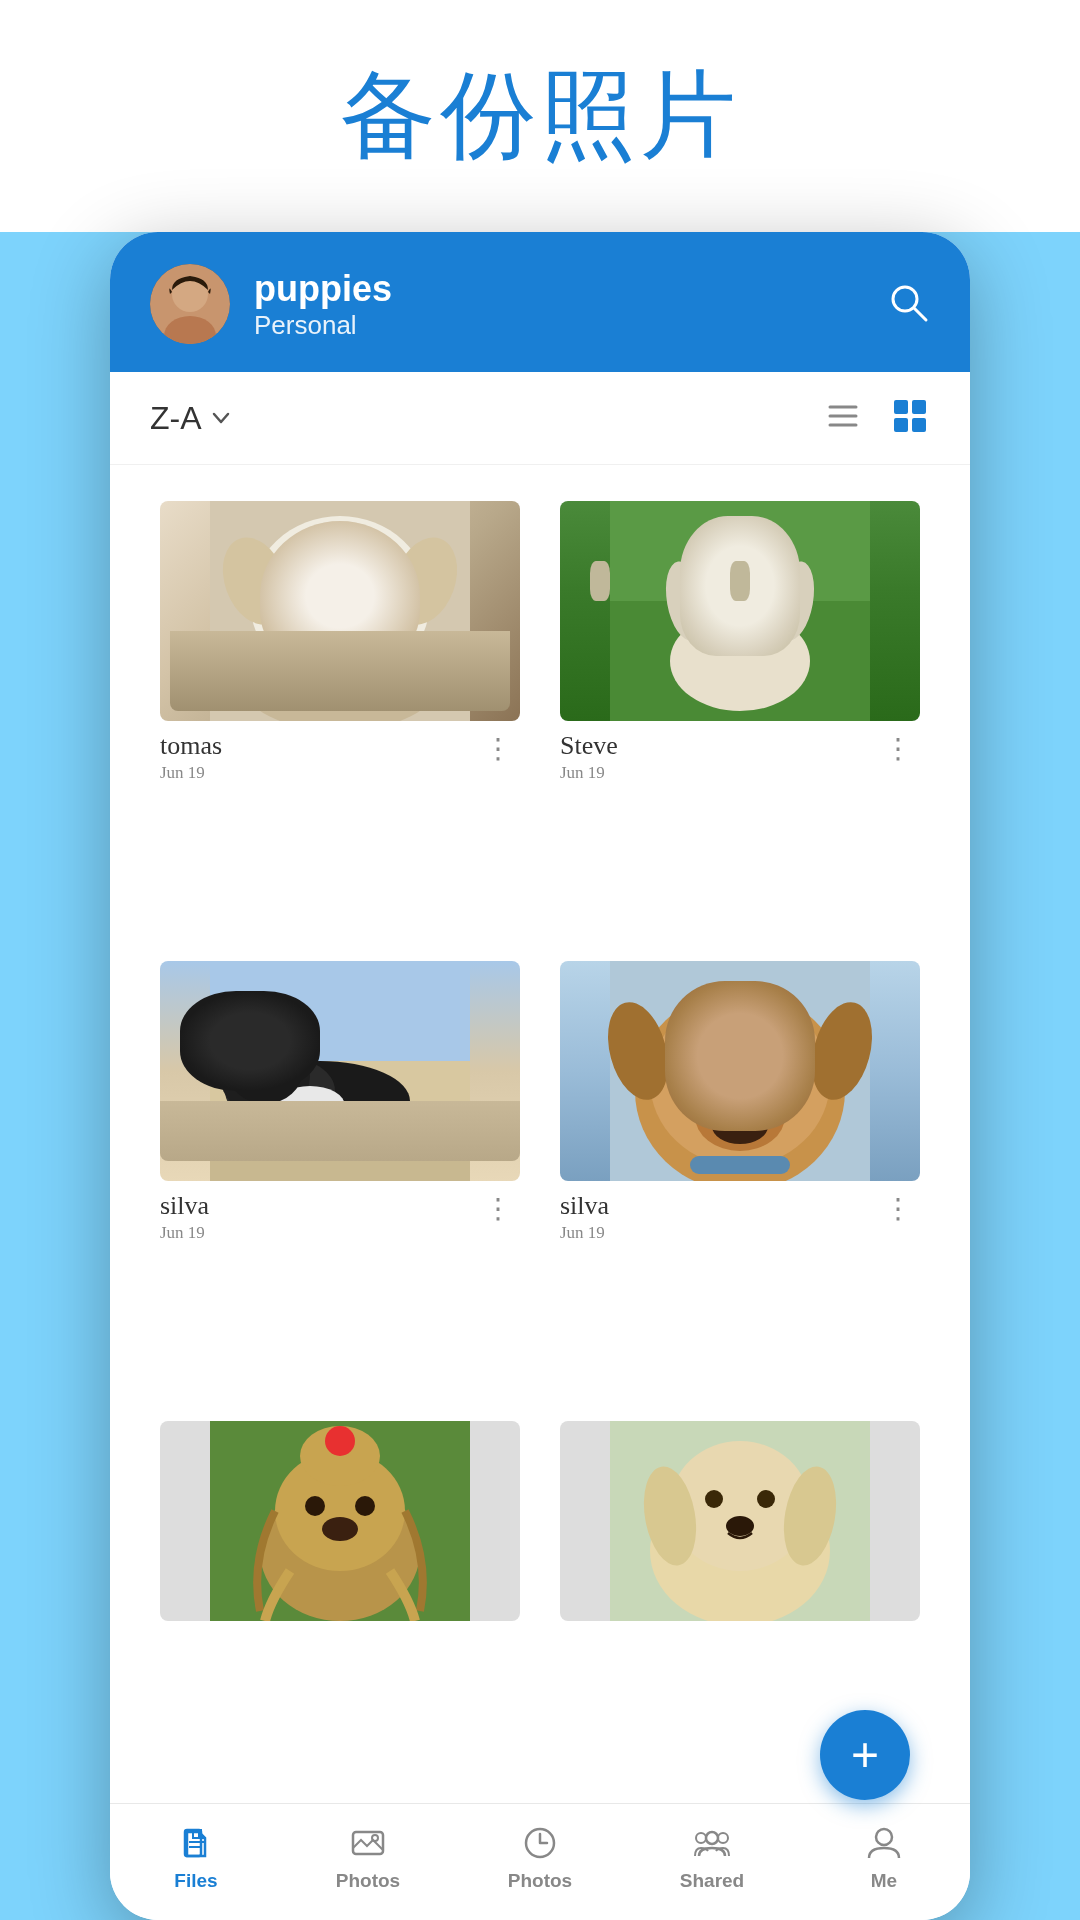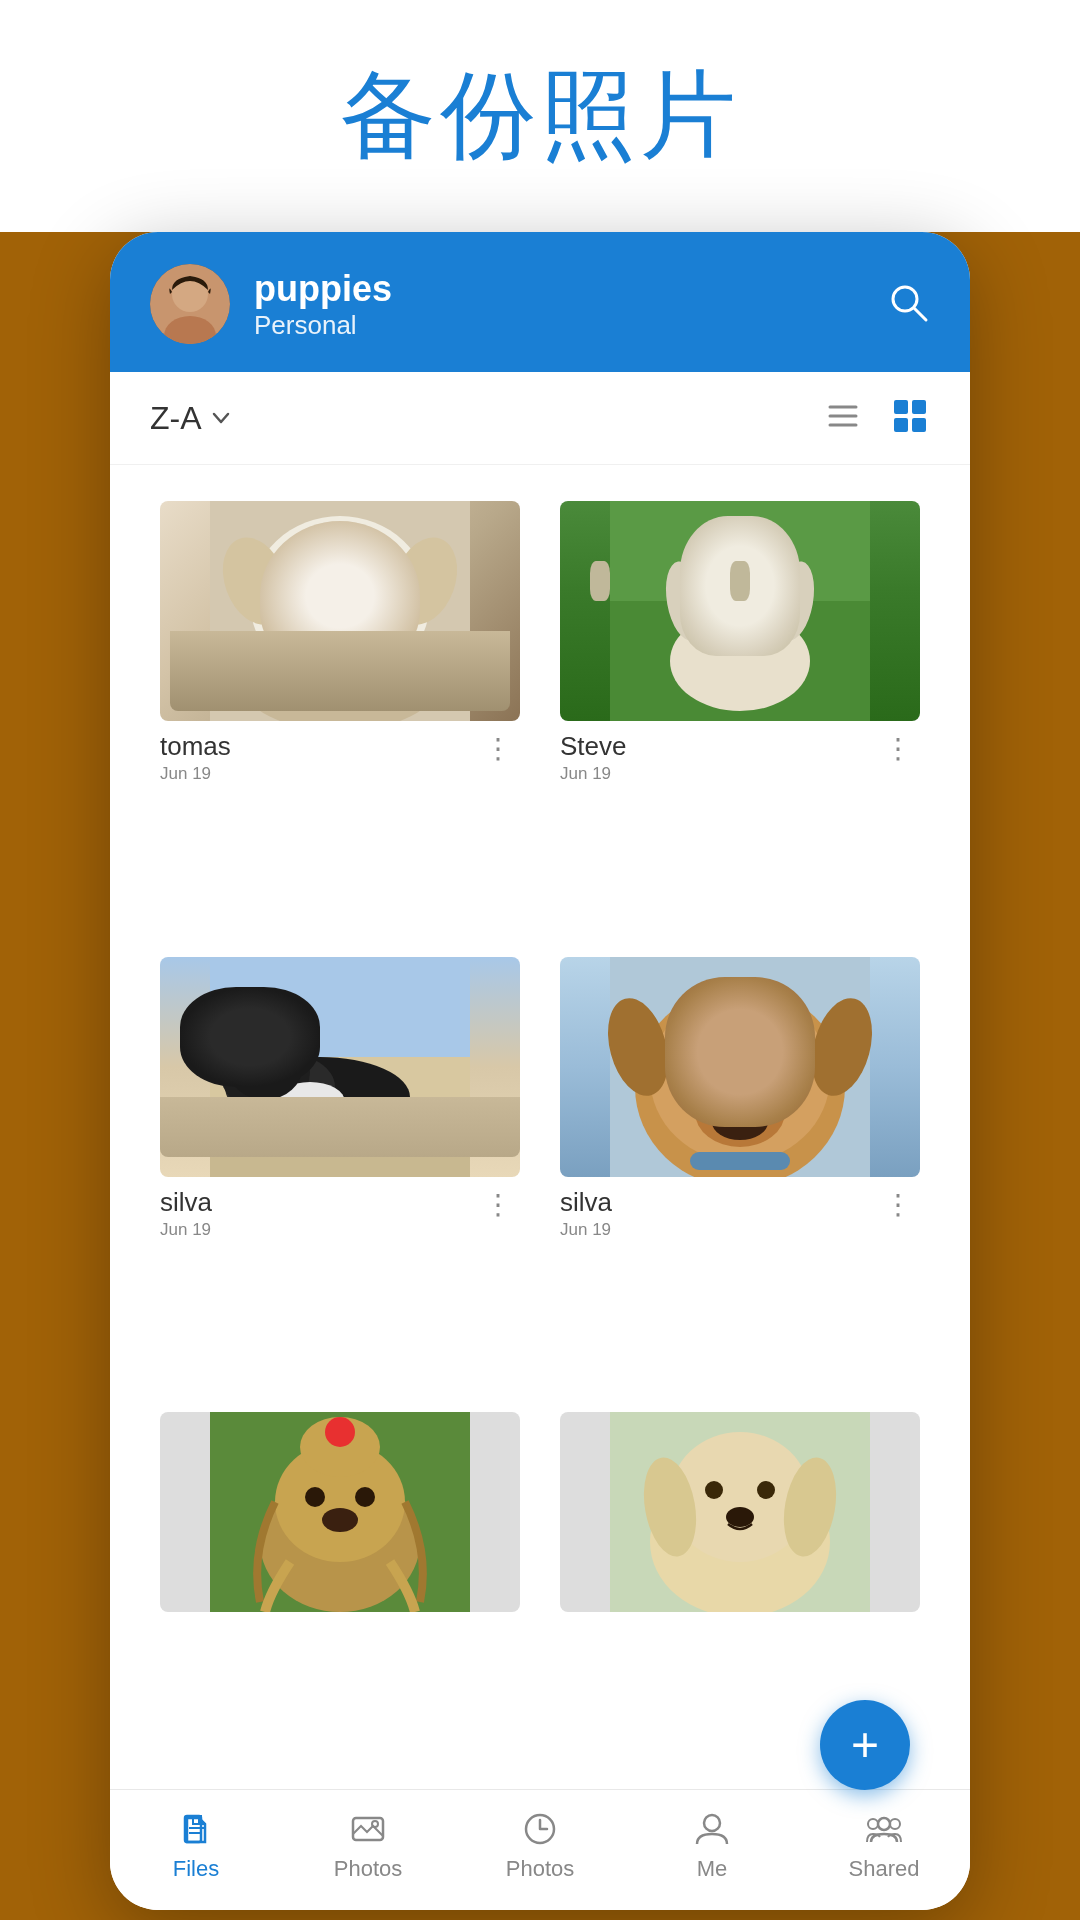--- a/index.html
+++ b/index.html
@@ -97,20 +97,21 @@
       flex: 1;
       overflow: hidden;
     }
 
     .photo-item {
       padding: 16px 20px;
       display: flex;
       flex-direction: column;
       align-items: flex-end;
       position: relative;
+      font-family: Liberation Serif, serif;
     }
 
     .photo-thumb {
       width: 100%;
       height: 220px;
       border-radius: 8px;
       overflow: hidden;
       background: #ddd;
       position: relative;
     }
@@ -286,22 +287,23 @@
     .nav-item {
       display: flex;
       flex-direction: column;
       align-items: center;
       gap: 8px;
       cursor: pointer;
       min-width: 120px;
     }
 
     .nav-label {
-      font-size: 22px;
+      font-size: 19px;
       color: #888;
+      font-weight: bold;
     }
 
     .nav-label.active {
       color: #1a7fd4;
     }
 
     
     .nav-svg {
       width: 38px;
       height: 38px;
@@ -313,21 +315,21 @@
       padding-bottom: 0;
     }
   </style>
 </head>
 <body>
 
 <div class="top-white-bg" style="background:white; width:100%; text-align:center; padding: 52px 0 50px 0;">
   <h1 style="color:#1a7fd4; font-size:96px; font-weight:400; letter-spacing:4px;">备份照片</h1>
 </div>
 
-<div style="width:100%; flex:1; background:#a16207; display:flex; justify-content:center; padding: 0 110px 10px 110px;">
+<div style="width:100%; flex:1; background:#7dd3fc; display:flex; justify-content:center; padding: 0 110px 0 110px;">
 
   <div class="phone-container" style="position:relative;">
 
     <div class="app-header">
       <div class="avatar">
         <svg width="80" height="80" viewBox="0 0 80 80">
           <circle cx="40" cy="40" r="40" fill="#c8956e"></circle>
           <circle cx="40" cy="30" r="18" fill="#d4a882"></circle>
           <ellipse cx="40" cy="72" rx="26" ry="20" fill="#b87850"></ellipse>
 
@@ -578,37 +580,37 @@
         </svg>
         <span class="nav-label">Photos</span>
       </div>
 
       <div class="nav-item">
         <svg class="nav-svg" viewBox="0 0 38 38" fill="none">
           <circle cx="19" cy="19" r="14" stroke="#888" stroke-width="2.5" fill="none"></circle>
           <polyline points="19,10 19,19 26,19" stroke="#888" stroke-width="2.5" stroke-linecap="round" stroke-linejoin="round"></polyline>
         </svg>
         <span class="nav-label">Photos</span>
-      </div>
-
-      <div class="nav-item">
-        <svg class="nav-svg" viewBox="0 0 38 38" fill="none">
-          <circle cx="19" cy="13" r="8" stroke="#888" stroke-width="2.5" fill="none"></circle>
-          <path d="M4 34 Q4 24 19 24 Q34 24 34 34" stroke="#888" stroke-width="2.5" fill="none"></path>
-        </svg>
-        <span class="nav-label">Me</span>
       </div>
 
       <div class="nav-item">
         <svg class="nav-svg" viewBox="0 0 38 38" fill="none">
           <circle cx="19" cy="14" r="6" stroke="#888" stroke-width="2.5" fill="none"></circle>
           <circle cx="8" cy="14" r="5" stroke="#888" stroke-width="2" fill="none"></circle>
           <circle cx="30" cy="14" r="5" stroke="#888" stroke-width="2" fill="none"></circle>
           <path d="M2 32 Q2 24 8 24 Q13 24 15 27" stroke="#888" stroke-width="2" fill="none"></path>
           <path d="M36 32 Q36 24 30 24 Q25 24 23 27" stroke="#888" stroke-width="2" fill="none"></path>
           <path d="M6 32 Q6 24 19 24 Q32 24 32 32" stroke="#888" stroke-width="2.5" fill="none"></path>
         </svg>
         <span class="nav-label">Shared</span>
       </div>
 
+      <div class="nav-item">
+        <svg class="nav-svg" viewBox="0 0 38 38" fill="none">
+          <circle cx="19" cy="13" r="8" stroke="#888" stroke-width="2.5" fill="none"></circle>
+          <path d="M4 34 Q4 24 19 24 Q34 24 34 34" stroke="#888" stroke-width="2.5" fill="none"></path>
+        </svg>
+        <span class="nav-label">Me</span>
+      </div>
+
     </div>
   </div>
 </div>
 
 </body></html>

